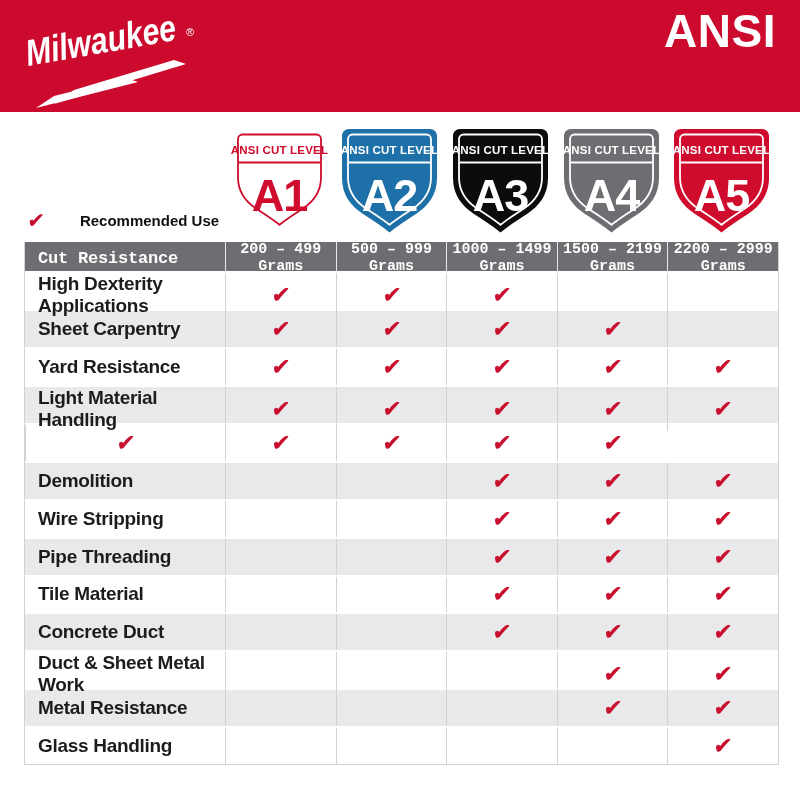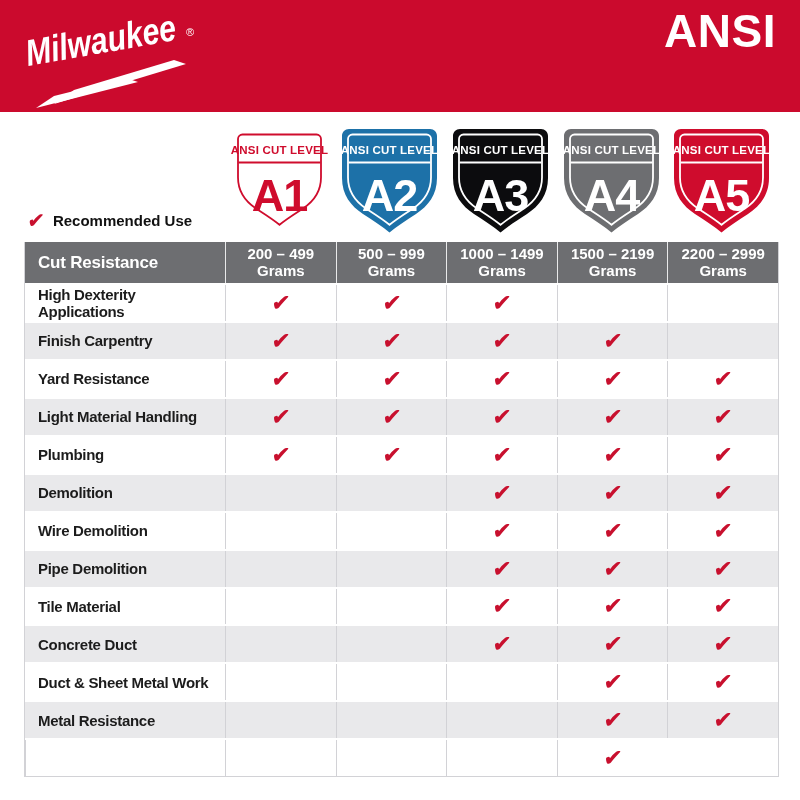--- a/index.html
+++ b/index.html
@@ -21,43 +21,43 @@
   .s-outer{stroke:none;}
   .s-inner{fill:none;stroke-width:1.8px;}
   .s-div{stroke-width:1.8px;}
   .s-band{font-family:"Liberation Sans",sans-serif;font-size:11.5px;font-weight:700;
           text-anchor:middle;letter-spacing:0.2px;}
   .s-level{font-family:"Liberation Sans",sans-serif;font-size:45px;font-weight:700;
            text-anchor:middle;letter-spacing:-1px;}
 
   
   .legend{position:absolute;left:28px;top:209px;display:flex;align-items:center;gap:9px;}
-  .legend-label{font-size:15px;font-weight:700;color:#111;}
+  .legend-label{font-size:15px;font-weight:700;color:#111;margin-left:27px;}
   .check{color:var(--check-red);font-weight:700;display:inline-block;
          transform:skewX(-10deg) rotate(-4deg);}
   .legend .check{font-size:19px;}
 
   
   .grid{position:absolute;left:24px;top:242px;width:753px;
         border-left:1px solid var(--grid-line);border-right:1px solid var(--grid-line);
         border-bottom:1px solid var(--grid-line);}
-  .grid-header{display:grid;grid-template-columns:200px repeat(5,1fr);height:41px;
-               background:var(--header-gray);color:#fff;}
+  .grid-header{display:grid;grid-template-columns:200px repeat(5,1fr);height:29px;
+               background:var(--header-gray);color:#fff;font-family:Liberation Mono, monospace;}
   .grid-header .cell{display:flex;flex-direction:column;align-items:center;justify-content:center;
                      border-left:1px solid rgba(255,255,255,0.85);}
   .grid-header .corner{align-items:flex-start;padding-left:13px;border-left:none;
                        font-size:17px;font-weight:700;letter-spacing:-0.2px;}
   .col-head{font-size:15px;font-weight:700;line-height:1.12;text-align:center;}
   .row{display:grid;grid-template-columns:200px repeat(5,1fr);height:37.95px;
        box-sizing:border-box;border-top:2px solid #fff;background:#fff;}
   .row.alt{background:var(--row-alt);}
   .row .cell{display:flex;align-items:center;justify-content:center;
              border-left:1px solid var(--grid-line);}
   .row .label-cell{border-left:none;justify-content:flex-start;padding-left:13px;
-                   font-size:15px;font-weight:700;color:var(--ink);letter-spacing:-0.3px;}
+                   font-size:19px;font-weight:700;color:var(--ink);letter-spacing:-0.3px;}
   .row .check{font-size:21px;}
 </style>
 </head>
 <body>
 
 <div class="page">
 
   <header class="banner">
     <svg class="logo-svg" width="200" height="104" viewBox="0 0 200 104">
       <text x="14" y="58" transform="rotate(-10 14 58)" font-family="Liberation Sans, sans-serif" font-size="37" font-weight="bold" font-style="italic" fill="#ffffff" textLength="152" lengthAdjust="spacingAndGlyphs">Milwaukee</text>
@@ -146,21 +146,21 @@
           <div class="cell check-cell">
             <span class="check">✔</span>
           </div>
           <div class="cell check-cell">
             <span class="check">✔</span>
           </div>
           <div class="cell check-cell"></div>
           <div class="cell check-cell"></div>
         </div>
         <div class="row alt">
-          <div class="cell label-cell">Finish Carpentry</div>
+          <div class="cell label-cell">Sheet Carpentry</div>
           <div class="cell check-cell">
             <span class="check">✔</span>
           </div>
           <div class="cell check-cell">
             <span class="check">✔</span>
           </div>
           <div class="cell check-cell">
             <span class="check">✔</span>
           </div>
           <div class="cell check-cell">
@@ -198,21 +198,20 @@
             <span class="check">✔</span>
           </div>
           <div class="cell check-cell">
             <span class="check">✔</span>
           </div>
           <div class="cell check-cell">
             <span class="check">✔</span>
           </div>
         </div>
         <div class="row">
-          <div class="cell label-cell">Plumbing</div>
           <div class="cell check-cell">
             <span class="check">✔</span>
           </div>
           <div class="cell check-cell">
             <span class="check">✔</span>
           </div>
           <div class="cell check-cell">
             <span class="check">✔</span>
           </div>
           <div class="cell check-cell">
@@ -230,35 +229,35 @@
             <span class="check">✔</span>
           </div>
           <div class="cell check-cell">
             <span class="check">✔</span>
           </div>
           <div class="cell check-cell">
             <span class="check">✔</span>
           </div>
         </div>
         <div class="row">
-          <div class="cell label-cell">Wire Demolition</div>
-          <div class="cell check-cell"></div>
-          <div class="cell check-cell"></div>
-          <div class="cell check-cell">
-            <span class="check">✔</span>
-          </div>
-          <div class="cell check-cell">
-            <span class="check">✔</span>
-          </div>
-          <div class="cell check-cell">
-            <span class="check">✔</span>
-          </div>
-        </div>
-        <div class="row alt">
-          <div class="cell label-cell">Pipe Demolition</div>
+          <div class="cell label-cell">Wire Stripping</div>
+          <div class="cell check-cell"></div>
+          <div class="cell check-cell"></div>
+          <div class="cell check-cell">
+            <span class="check">✔</span>
+          </div>
+          <div class="cell check-cell">
+            <span class="check">✔</span>
+          </div>
+          <div class="cell check-cell">
+            <span class="check">✔</span>
+          </div>
+        </div>
+        <div class="row alt">
+          <div class="cell label-cell">Pipe Threading</div>
           <div class="cell check-cell"></div>
           <div class="cell check-cell"></div>
           <div class="cell check-cell">
             <span class="check">✔</span>
           </div>
           <div class="cell check-cell">
             <span class="check">✔</span>
           </div>
           <div class="cell check-cell">
             <span class="check">✔</span>
@@ -310,20 +309,21 @@
           <div class="cell check-cell"></div>
           <div class="cell check-cell"></div>
           <div class="cell check-cell">
             <span class="check">✔</span>
           </div>
           <div class="cell check-cell">
             <span class="check">✔</span>
           </div>
         </div>
         <div class="row">
+          <div class="cell label-cell">Glass Handling</div>
           <div class="cell check-cell"></div>
           <div class="cell check-cell"></div>
           <div class="cell check-cell"></div>
           <div class="cell check-cell"></div>
           <div class="cell check-cell">
             <span class="check">✔</span>
           </div>
         </div>
       </div>
   </div>

